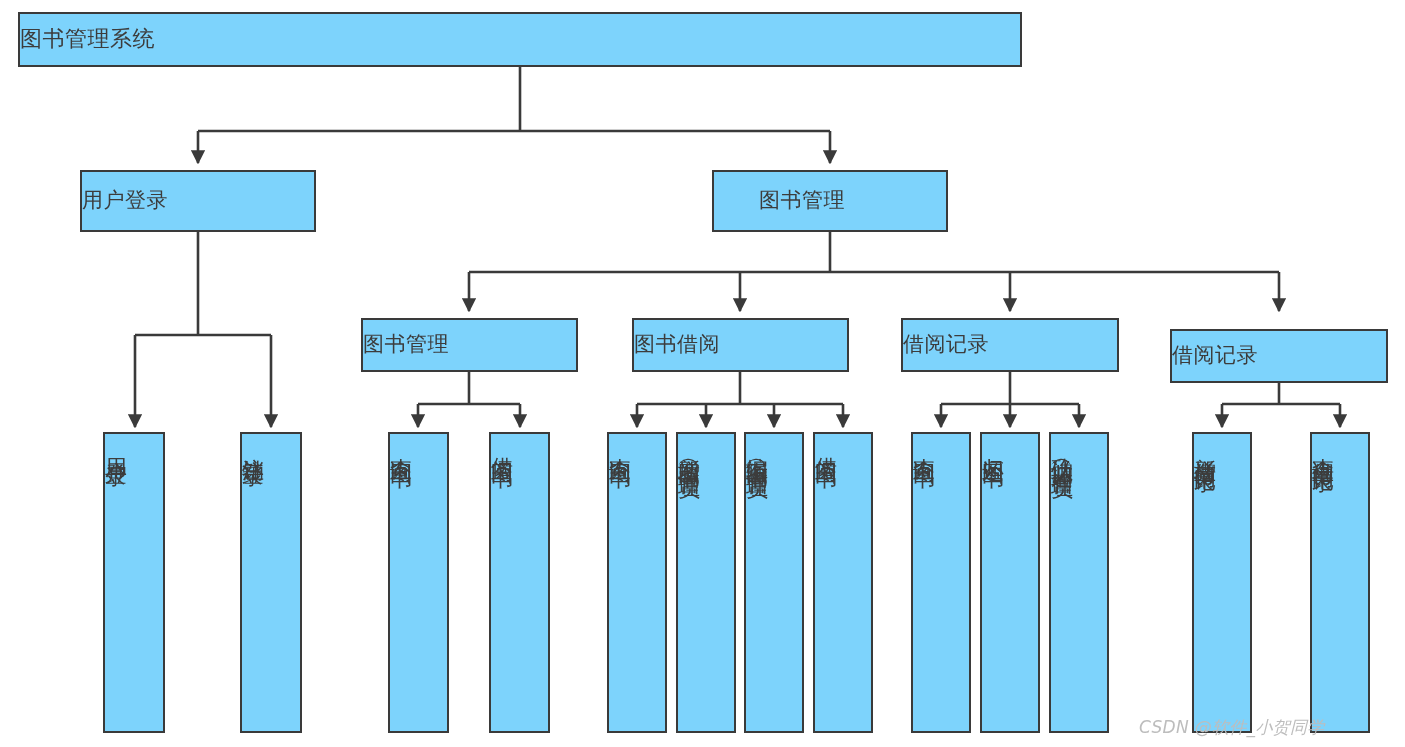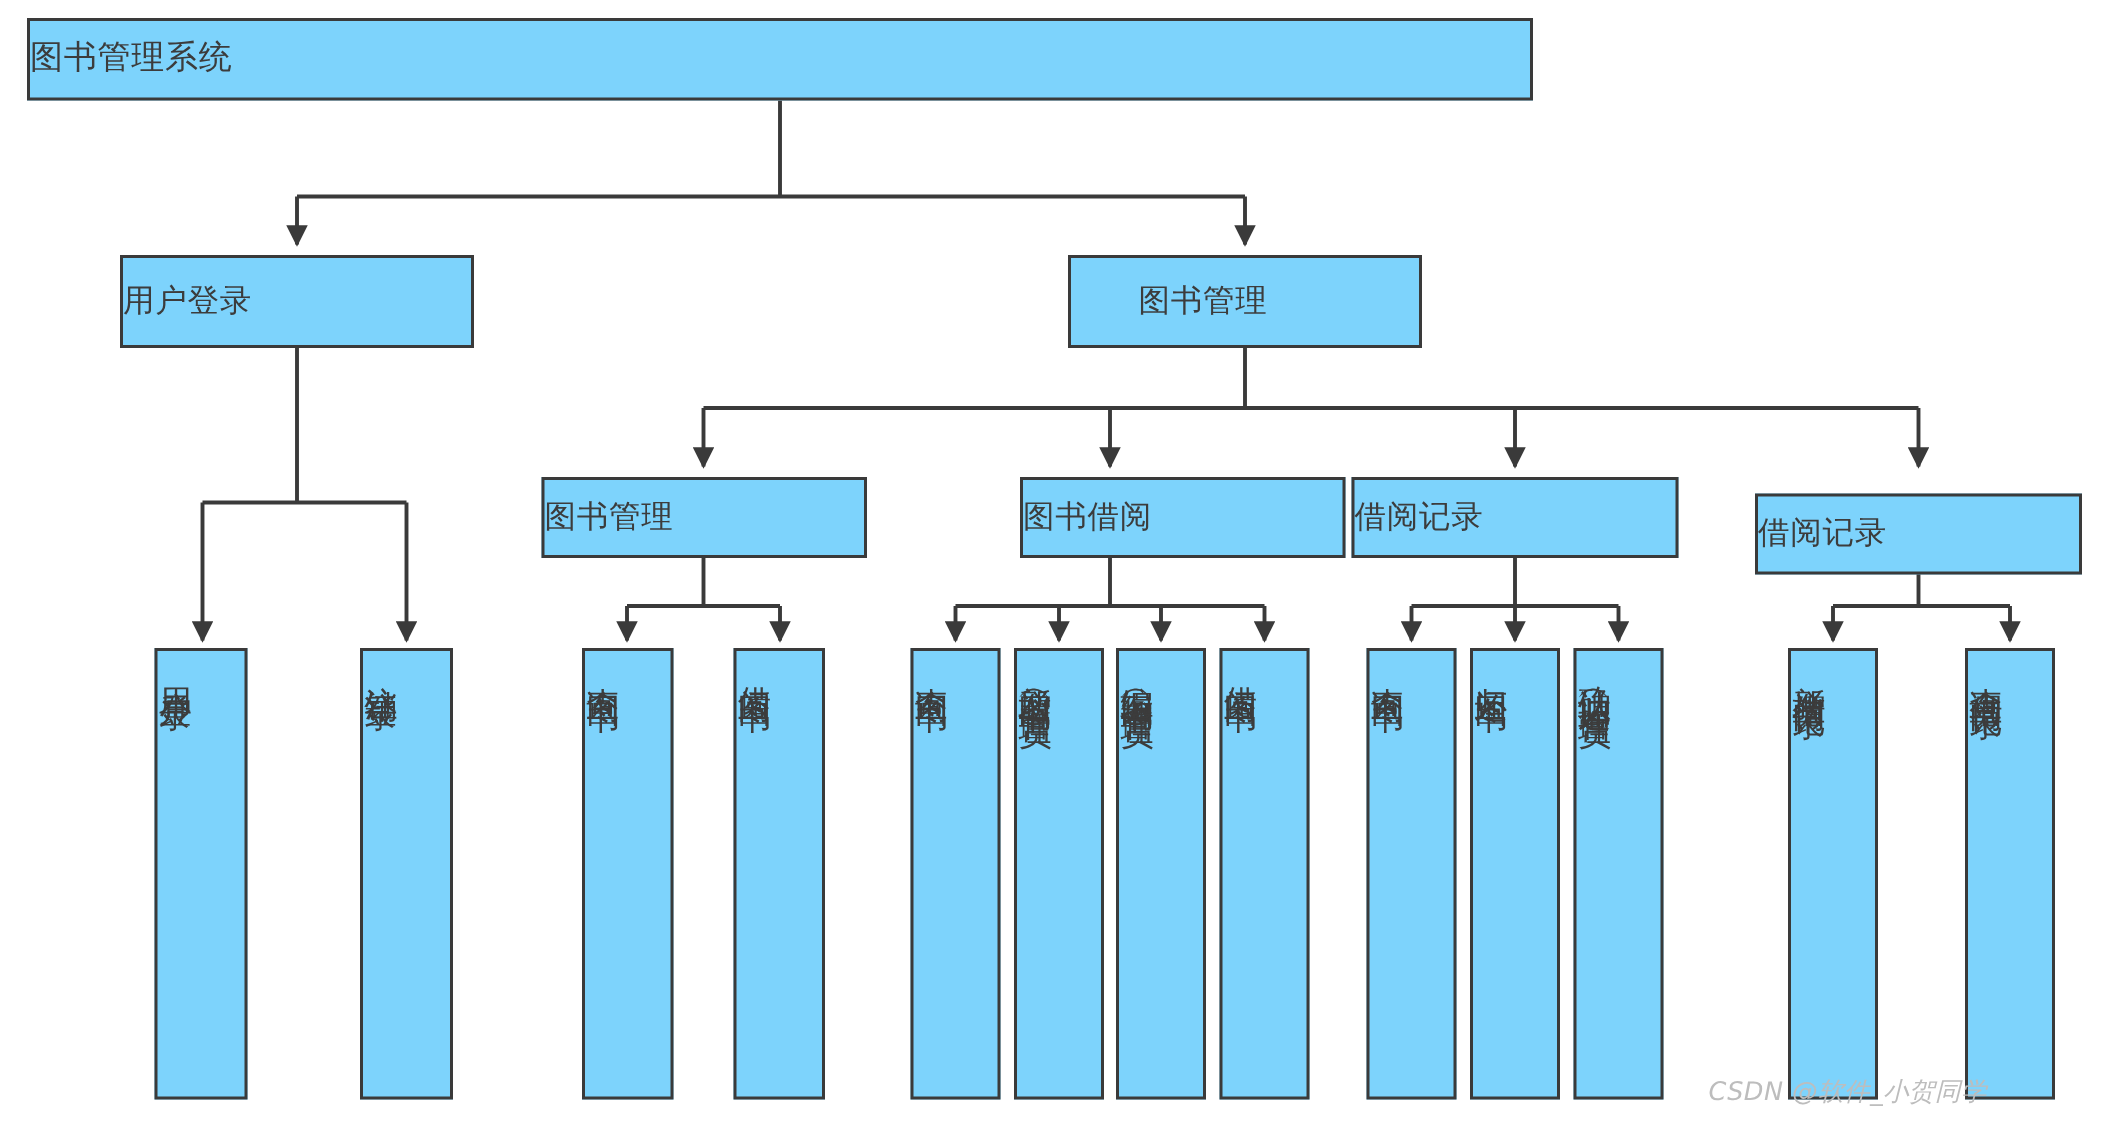--- a/index.html
+++ b/index.html
@@ -131,21 +131,21 @@
   <div class="node horizontal" style="left:80px; top:170px; width:236px; height:62px;">
     <span class="label">用户登录</span>
   </div>
   <div class="node horizontal" style="left:712px; top:170px; width:236px; height:62px;padding-left:45px;">
     <span class="label">图书管理</span>
   </div>
 
   <div class="node horizontal" style="left:361px; top:318px; width:217px; height:54px;">
     <span class="label">图书管理</span>
   </div>
-  <div class="node horizontal" style="left:632px; top:318px; width:217px; height:54px;margin-left:48px;">
+  <div class="node horizontal" style="left:632px; top:318px; width:217px; height:54px;">
     <span class="label">图书借阅</span>
   </div>
   <div class="node horizontal" style="left:901px; top:318px; width:218px; height:54px;">
     <span class="label">借阅记录</span>
   </div>
   <div class="node horizontal" style="left:1170px; top:318px; width:218px; height:54px;margin-top:11px;">
     <span class="label">借阅记录</span>
   </div>
 
   <div class="node vertical" style="left:103px; top:432px; width:62px; height:301px;">

